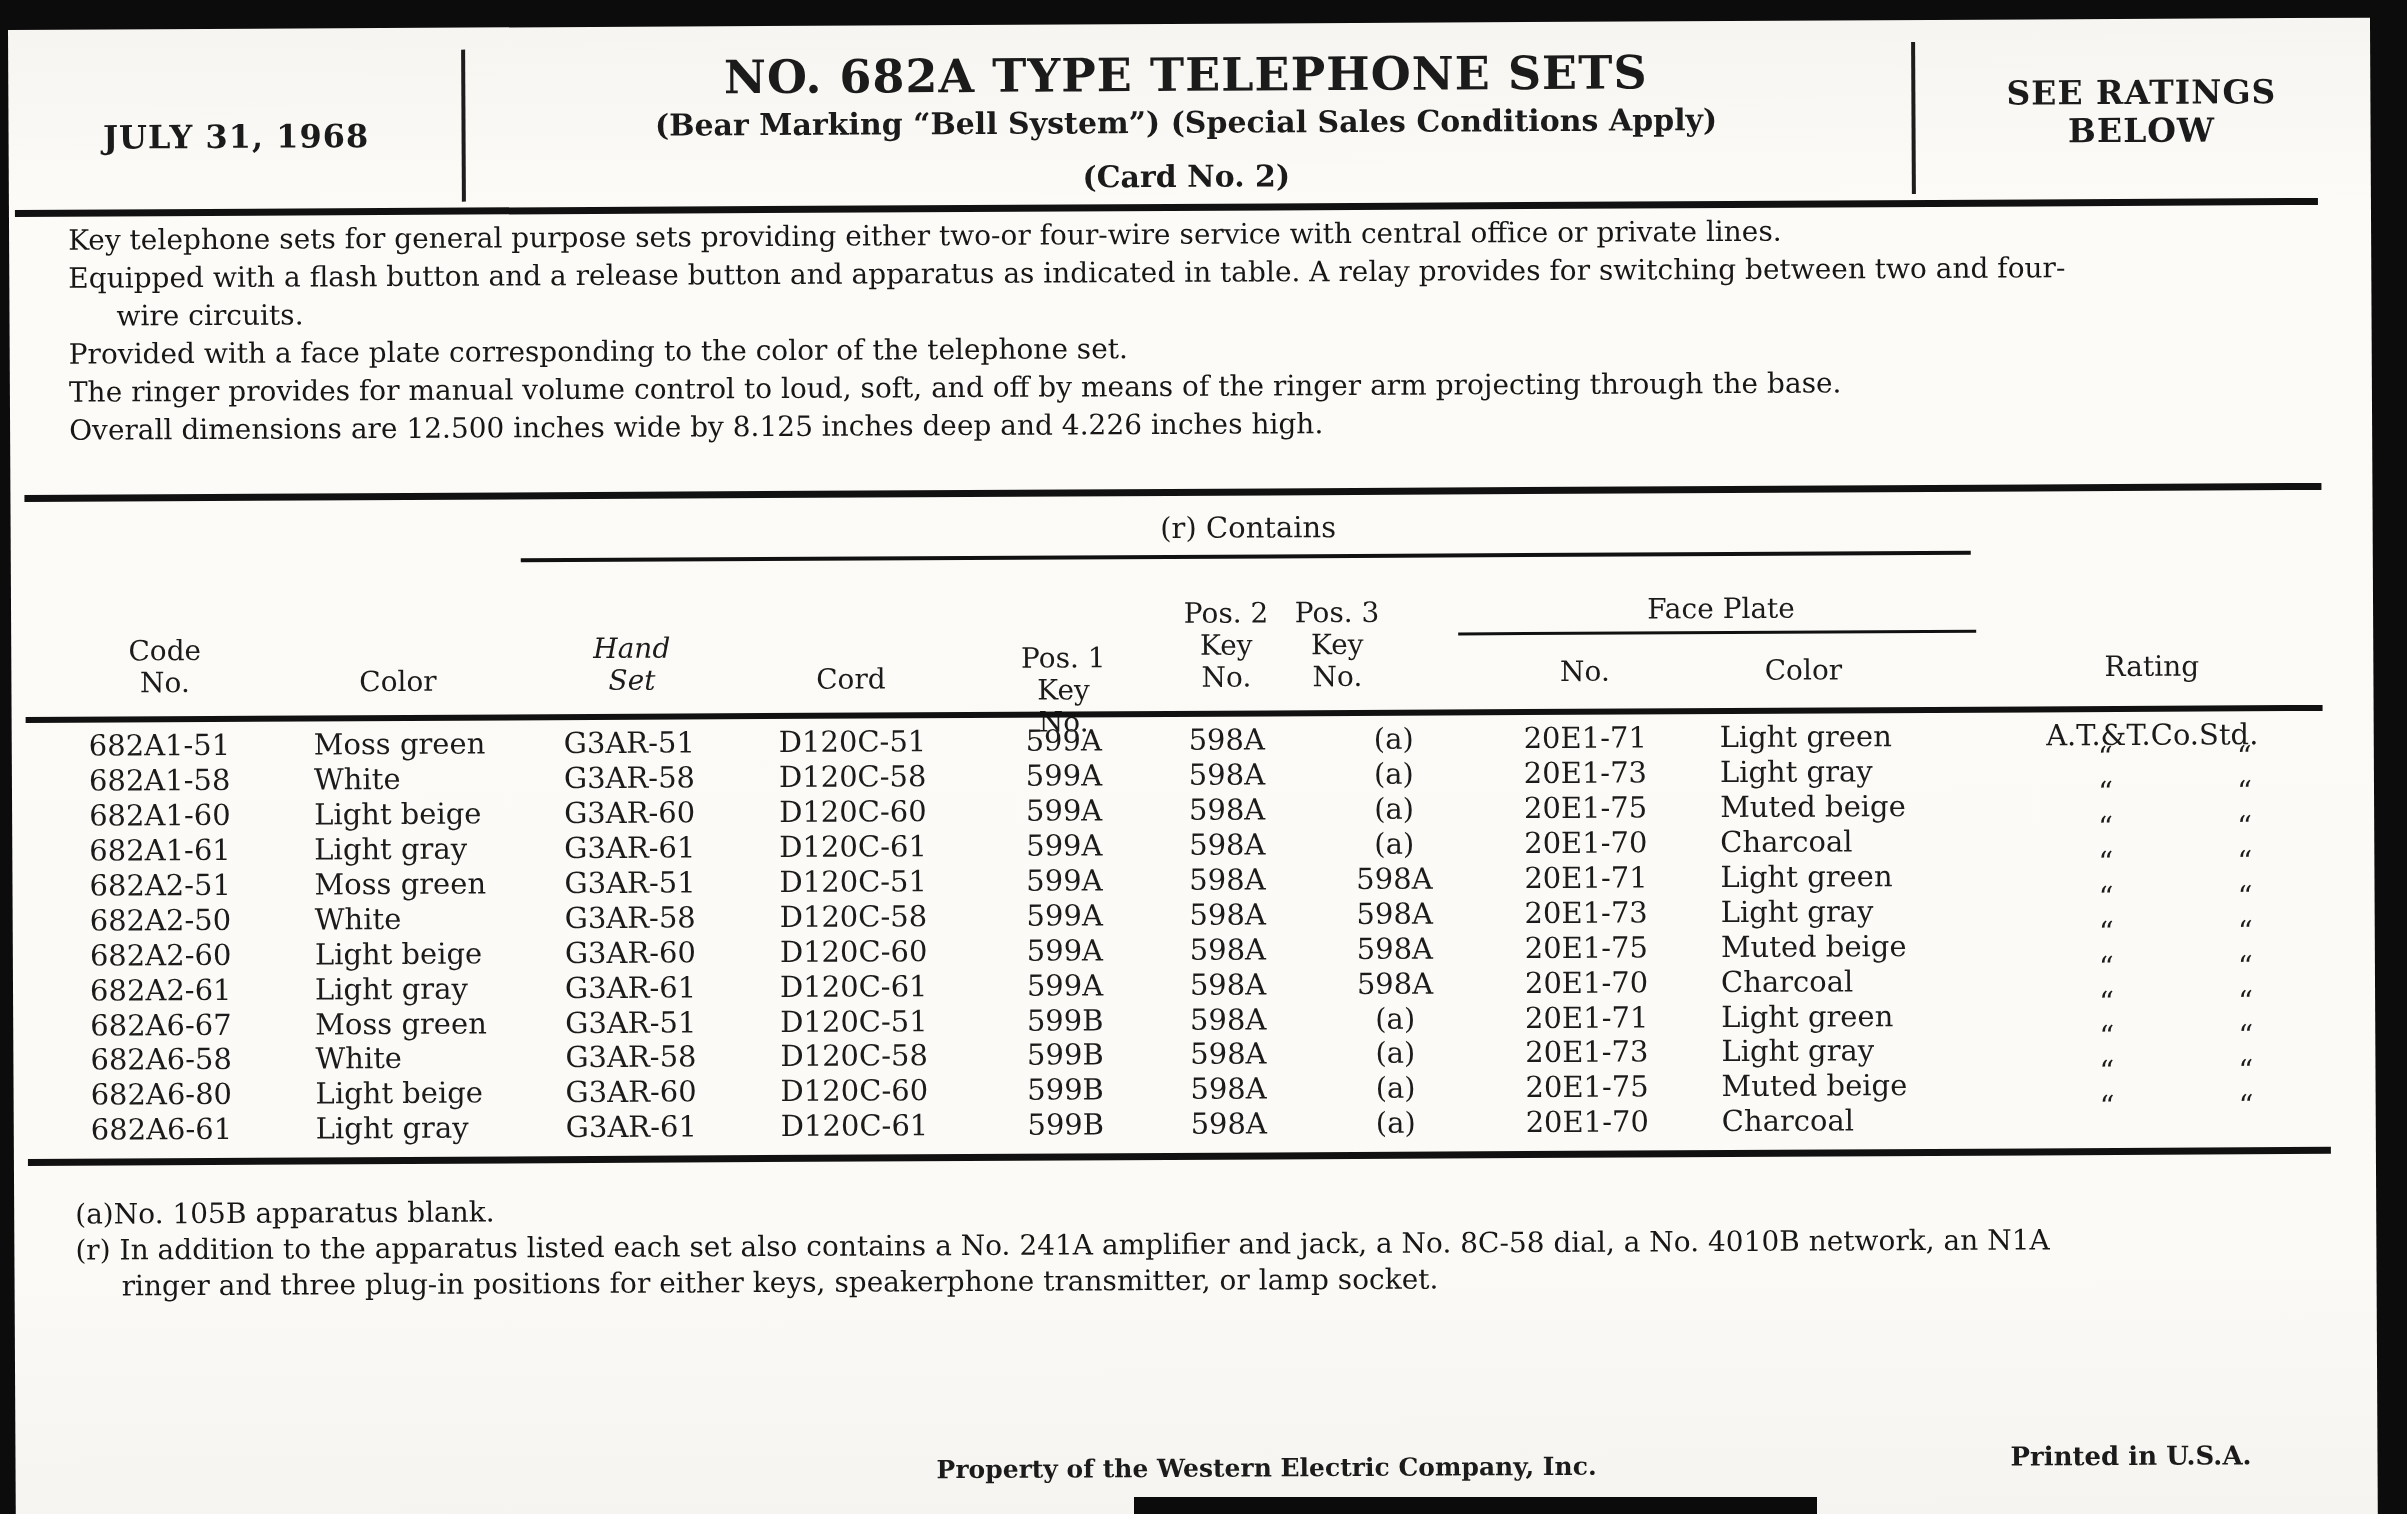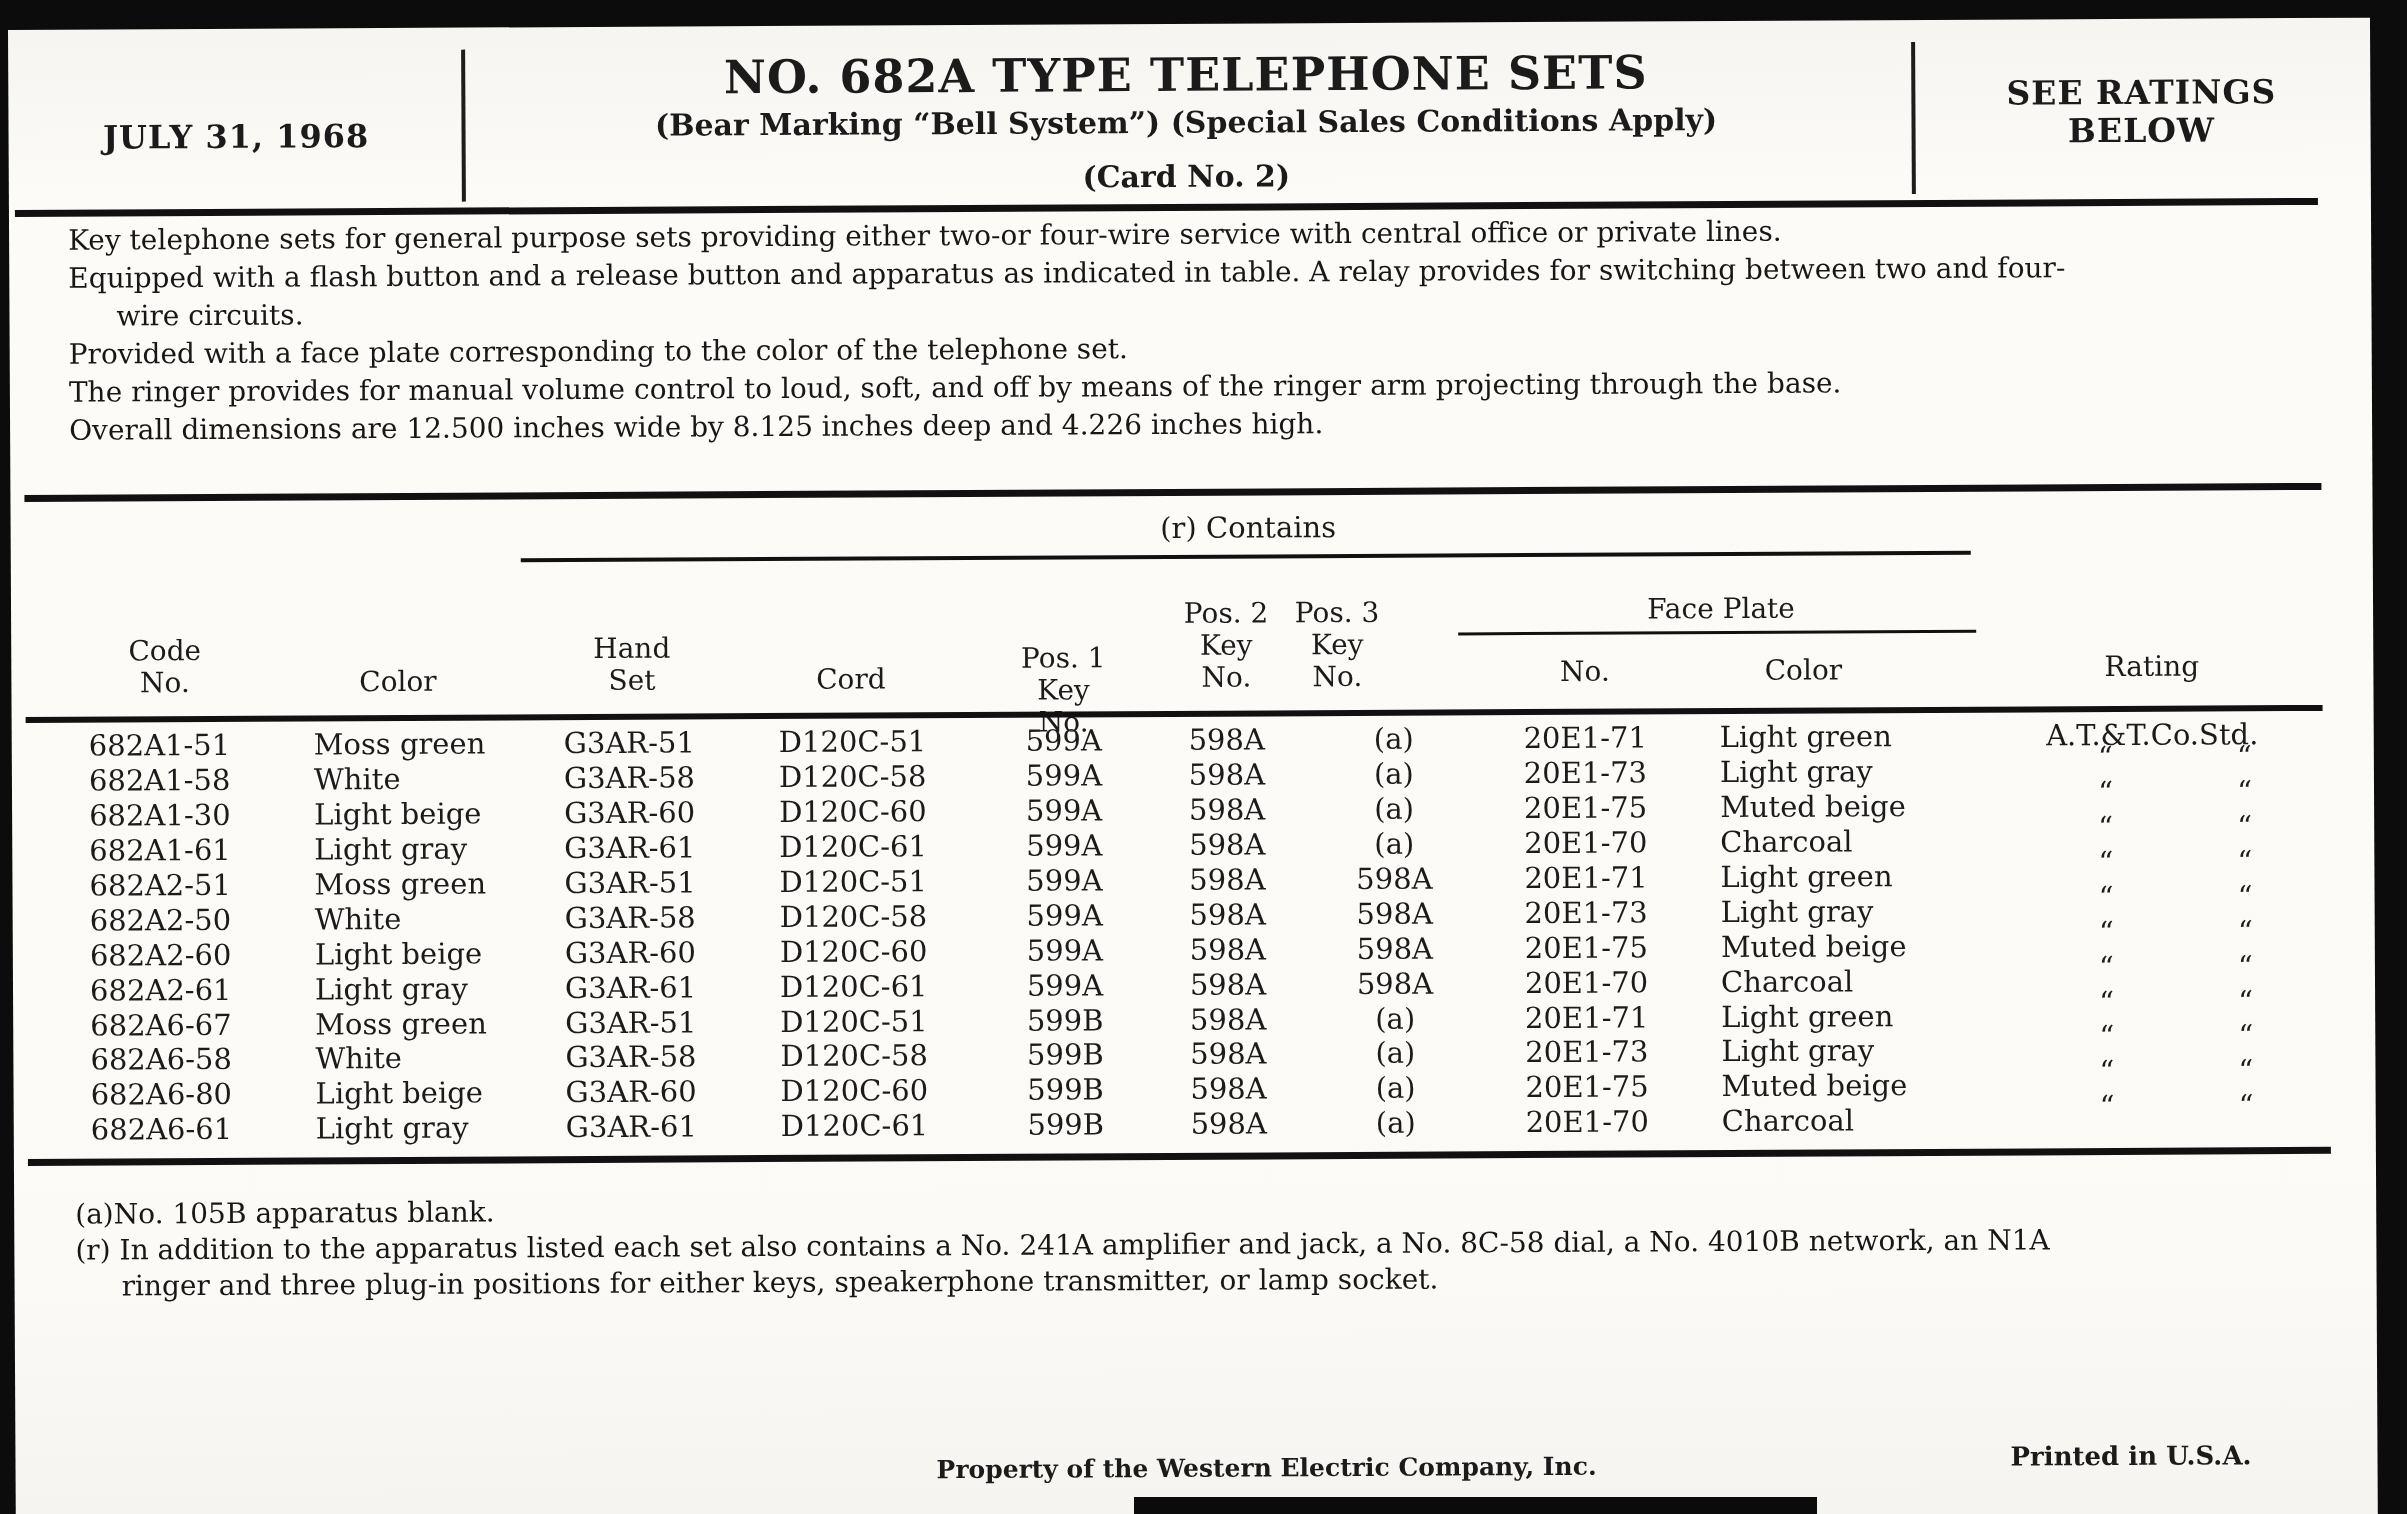--- a/index.html
+++ b/index.html
@@ -29,21 +29,21 @@
 
   .paras{left:59px;top:192px;font-size:28px;line-height:38px;color:#171717;}
   .paras div{white-space:nowrap;}
   .paras .cont{padding-left:48px;}
 
   .contains{left:891px;top:487px;width:693px;font-size:29px;}
 
   .hcell{position:absolute;text-align:center;font-size:28px;line-height:32px;white-space:nowrap;}
   .h-code{left:94px;width:119px;top:606px;}
   .h-color{left:327px;width:119px;top:638px;}
-  .h-hand{left:561px;width:119px;top:606px;}
+  .h-hand{left:561px;width:119px;top:606px;font-style:italic;}
   .h-cord{left:780px;width:119px;top:638px;}
   .h-pos1{left:985px;width:134px;top:574px;margin-top:44px;}
   .h-pos2{left:1148px;width:134px;top:574px;}
   .h-pos3{left:1259px;width:134px;top:574px;}
   .h-fp{left:1512px;width:396px;top:572px;}
   .h-fpno{left:1487px;width:173px;top:634px;}
   .h-fpcolor{left:1708px;width:168px;top:634px;}
   .h-rating{left:2002px;width:277px;top:632px;}
 
   .trow{position:absolute;left:0;width:2362px;height:36px;font-size:29px;line-height:35px;}
@@ -161,21 +161,21 @@
         <span class="cell c-cord">D120C-58</span>
         <span class="cell c-pos1">599A</span>
         <span class="cell c-pos2">598A</span>
         <span class="cell c-pos3">(a)</span>
         <span class="cell c-fpno">20E1-73</span>
         <span class="cell c-fpcolor">Light gray</span>
         <span class="cell ditto-l">“</span>
         <span class="cell ditto-r">“</span>
       </div>
       <div class="trow" style="top: 769px;">
-        <span class="cell c-code">682A1-30</span>
+        <span class="cell c-code">682A1-60</span>
         <span class="cell c-color">Light beige</span>
         <span class="cell c-hand">G3AR-60</span>
         <span class="cell c-cord">D120C-60</span>
         <span class="cell c-pos1">599A</span>
         <span class="cell c-pos2">598A</span>
         <span class="cell c-pos3">(a)</span>
         <span class="cell c-fpno">20E1-75</span>
         <span class="cell c-fpcolor">Muted beige</span>
         <span class="cell ditto-l">“</span>
         <span class="cell ditto-r">“</span>

